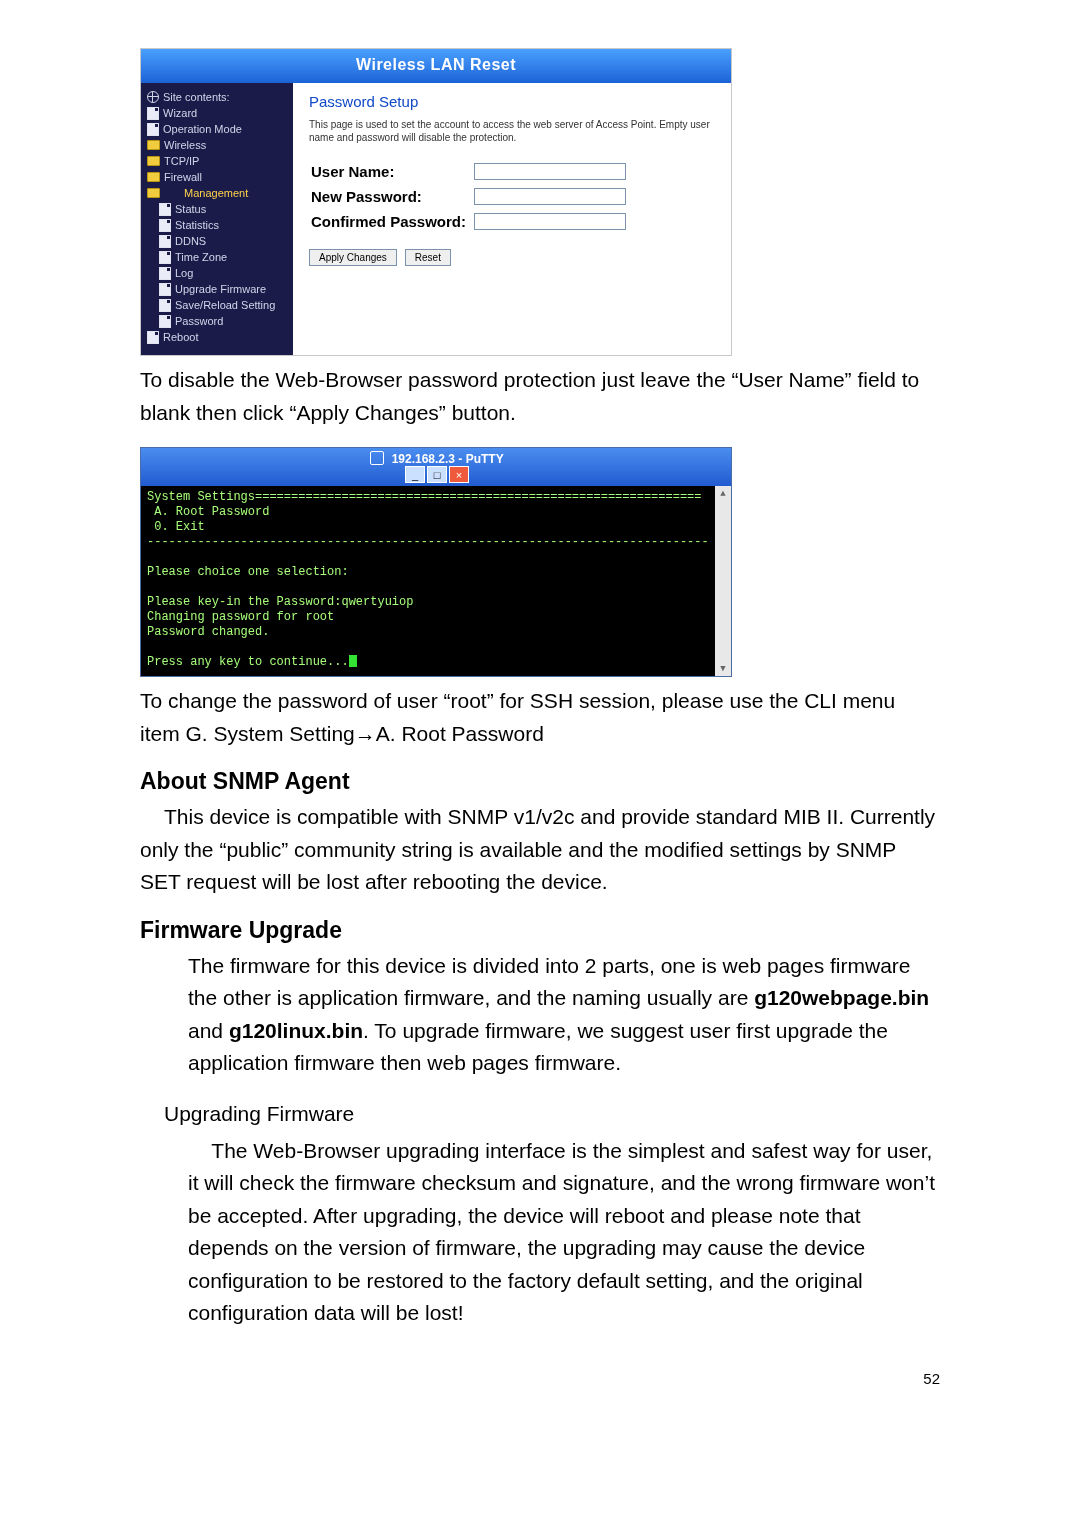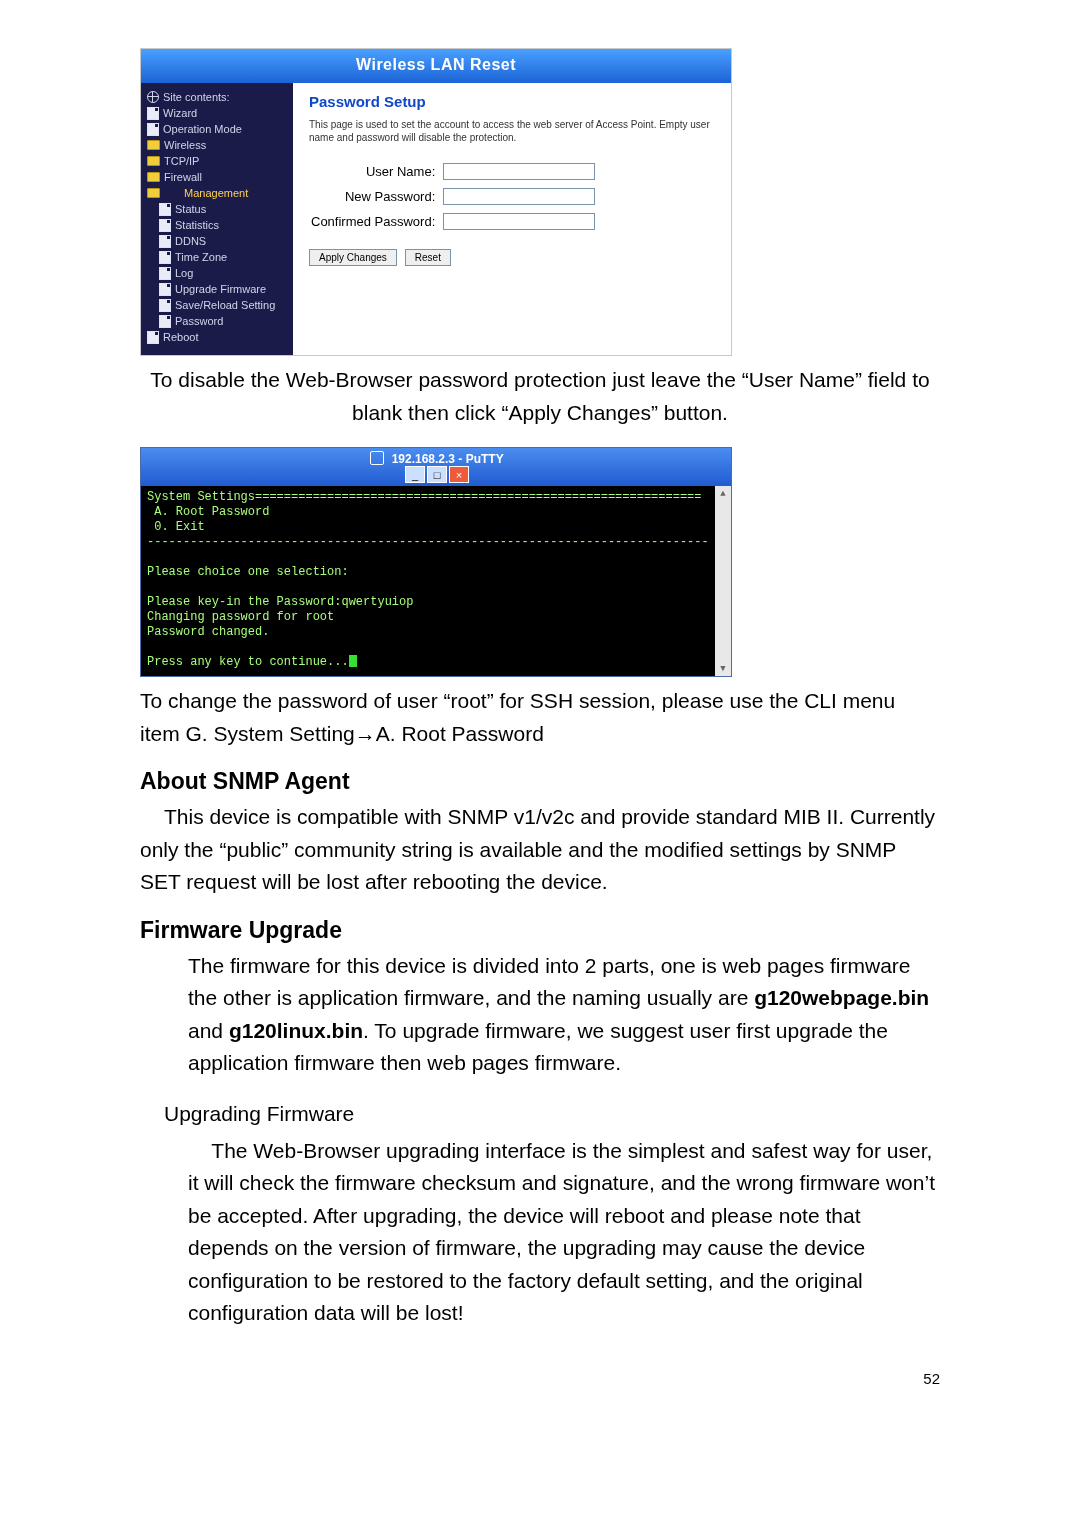--- a/index.html
+++ b/index.html
@@ -55,23 +55,23 @@
   .doc-icon { display:inline-block; width:10px; height:11px; border:1px solid #dfe2ef; background:#e9ecf7; position:relative; }
   .doc-icon::before{content:"";position:absolute;top:0;right:0;width:3px;height:3px;background:#1b1b4a;}
   .folder-icon{display:inline-block;width:11px;height:8px;background:#f0cc3e;border:1px solid #b99612;border-radius:1px;}
   .globe-icon{display:inline-block;width:10px;height:10px;border:1px solid #cfd6e8;border-radius:50%;position:relative;}
   .globe-icon::after{content:"";position:absolute;top:4px;left:0;right:0;height:1px;background:#cfd6e8;}
   .globe-icon::before{content:"";position:absolute;left:4px;top:0;bottom:0;width:1px;background:#cfd6e8;}
   .router-main {
     flex:1;
     padding:10px 16px 16px 16px;
   }
-  .router-main h2 { color:#1048c8; font-size:15px; font-weight:bold; margin:0 0 8px 0; }
+  .router-main h2 { color:#1048c8; font-size:15px; font-weight:normal; margin:0 0 8px 0; }
   .router-desc { font-size:10px; color:#333; margin-bottom:14px; line-height:13px;}
-  .form-table td { font-size:13px; font-weight:normal; padding:3px 6px 3px 0; vertical-align:middle;text-align:right;}
+  .form-table td { font-size:15px; font-weight:bold; padding:3px 6px 3px 0; vertical-align:middle;}
   .text-input {
     width:150px; height:15px;
     border:1px solid #7a93ab;
     background:#fff;
   }
   .btn {
     font-size:10px;
     padding:2px 9px;
     border:1px solid #7a93ab;
     background:#efefef;
@@ -227,21 +227,21 @@
         </tbody>
           </table>
         <div class="btn-row">
           <div class="btn">Apply Changes</div>
           <div class="btn">Reset</div>
         </div>
       </div>
     </div>
   </div>
 
-  <div class="paragraph" style="text-indent:0;text-align:center;">To disable the Web-Browser password protection just leave the “User Name” field to blank then click “Apply Changes” button.</div>
+  <div class="paragraph" style="text-indent:0;">To disable the Web-Browser password protection just leave the “User Name” field to blank then click “Apply Changes” button.</div>
 
   <div class="putty">
     <div class="putty-titlebar">
       <span class="title">
         <span style="display:inline-block;width:12px;height:12px;border:1px solid #fff;border-radius:2px;margin-right:4px;vertical-align:-2px;"></span>
         <span>192.168.2.3 - PuTTY</span>
       </span>
       <span class="win-btns">
         <span class="win-btn">_</span>
         <span class="win-btn">□</span>

